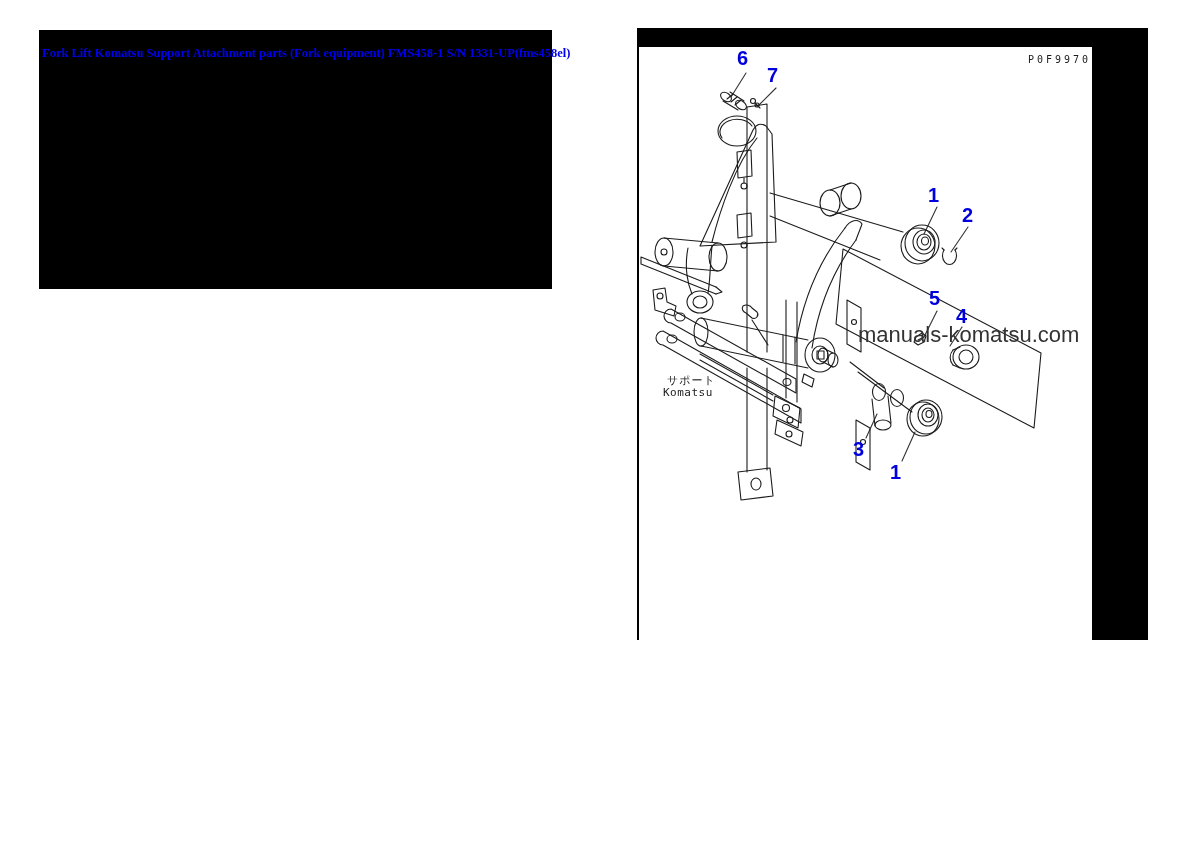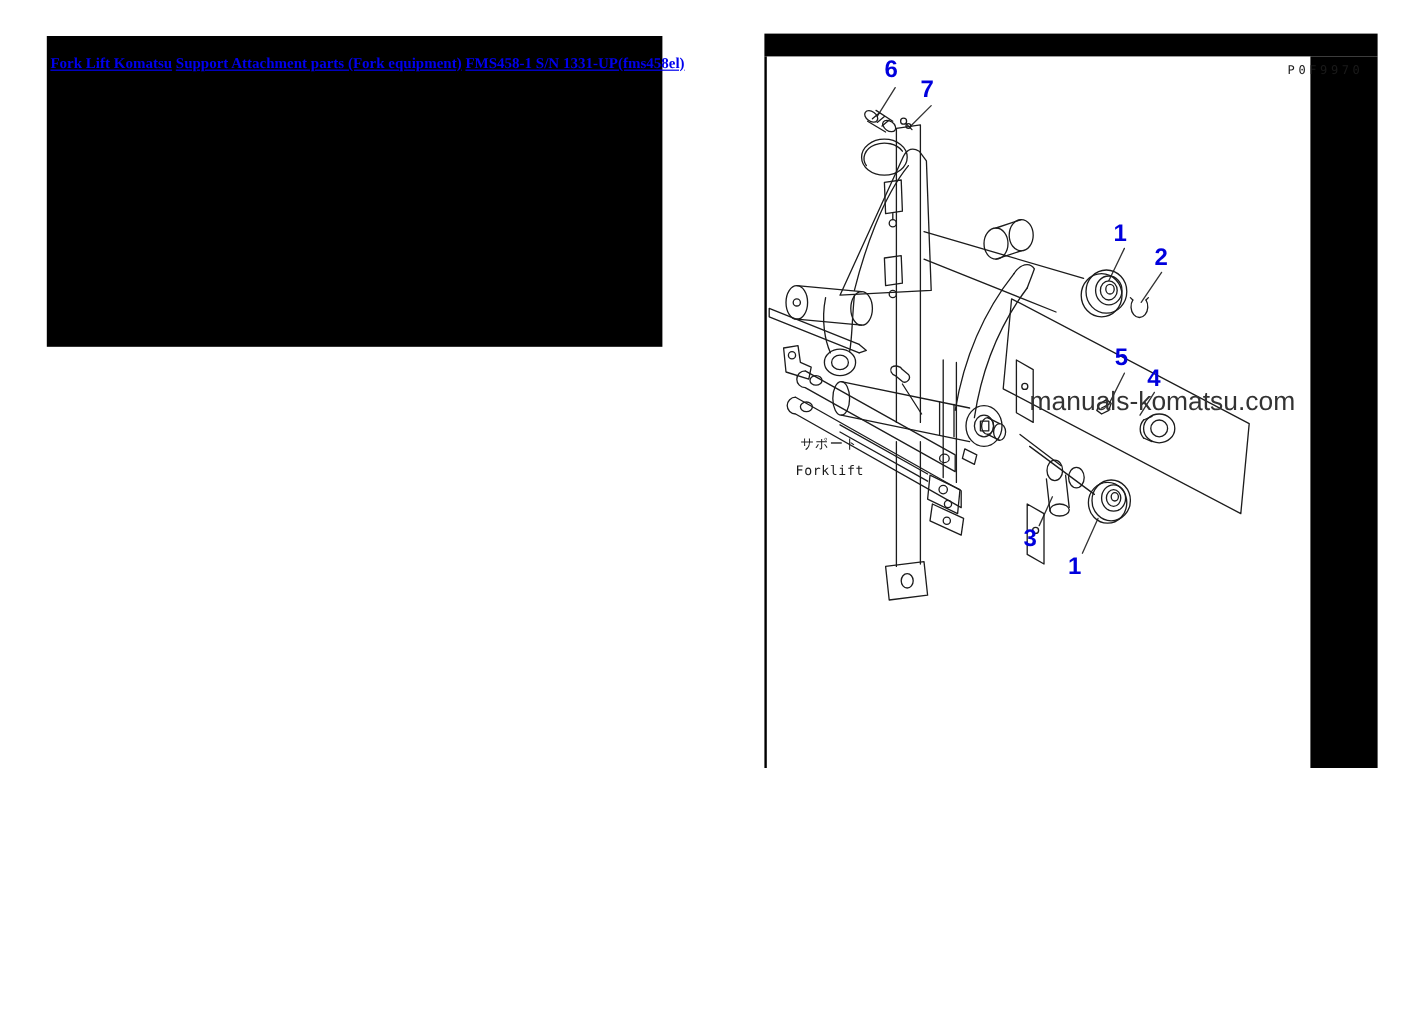--- a/index.html
+++ b/index.html
@@ -11,41 +11,41 @@
   .blackout{
     position:absolute;left:39px;top:30px;width:513px;height:259px;
     background:#000000;
   }
   
   .header-link{
     position:absolute;left:42px;top:46px;z-index:5;white-space:nowrap;
     font-family:"Liberation Serif",serif;font-weight:bold;font-size:12.5px;
   }
   .header-link a{
-    color:#0000ee;text-decoration:underline;cursor:pointer;
+    color:#0000ee;cursor:pointer;
   }
   
   .diagram-page{
     position:absolute;left:637px;top:28px;width:511px;height:612px;background:#ffffff;
   }
   .page-edge-top{position:absolute;left:0;top:0;width:511px;height:19px;background:#000;}
   .page-edge-right{position:absolute;left:455px;top:19px;width:56px;height:593px;background:#000;}
   .page-edge-left{position:absolute;left:0;top:19px;width:2px;height:593px;background:#000;}
   .drawing-svg{position:absolute;left:2px;top:19px;}
   
   .page-code{
     position:absolute;left:1028px;top:54px;font-family:"DejaVu Sans Mono",monospace;
-    font-size:10px;letter-spacing:3px;color:#1a1a1a;white-space:nowrap;z-index:4;margin-left:45px;
+    font-size:10px;letter-spacing:3px;color:#1a1a1a;white-space:nowrap;z-index:4;
   }
   .watermark{
     position:absolute;left:858px;top:309px;font-family:"Liberation Sans",sans-serif;
     font-size:22px;color:#333333;white-space:nowrap;z-index:4;letter-spacing:0px;margin-top:13px;
   }
   .support-jp{
-    position:absolute;left:667px;top:362px;font-family:Liberation Mono, monospace;
+    position:absolute;left:667px;top:373px;font-family:Liberation Mono, monospace;
     font-size:11px;letter-spacing:1px;color:#1a1a1a;z-index:4;
   }
   .support-en{
     position:absolute;left:663px;top:386px;font-family:"DejaVu Sans Mono","DejaVu Sans",monospace;
     font-size:11px;letter-spacing:0.5px;color:#1a1a1a;z-index:4;
   }
   .callout{
     position:absolute;font-family:"Liberation Sans",sans-serif;font-size:20px;
     font-weight:700;color:#0000dd;z-index:6;cursor:pointer;line-height:1;
   }
@@ -229,21 +229,21 @@
       <g>
         <path d="M786,300 L786,398 M797,302 L797,402"></path>
       </g>
     </g>
   </svg>
 </div>
 
 <div class="page-code">P0F9970</div>
 <div class="watermark">manuals-komatsu.com</div>
 <div class="support-jp">サポート</div>
-<div class="support-en">Forklift</div>
+<div class="support-en">Komatsu</div>
 
 <div class="callout co-6">6</div>
 <div class="callout co-7">7</div>
 <div class="callout co-1a">1</div>
 <div class="callout co-2">2</div>
 <div class="callout co-5">5</div>
 <div class="callout co-4">4</div>
 <div class="callout co-3">3</div>
 <div class="callout co-1b">1</div>
 

